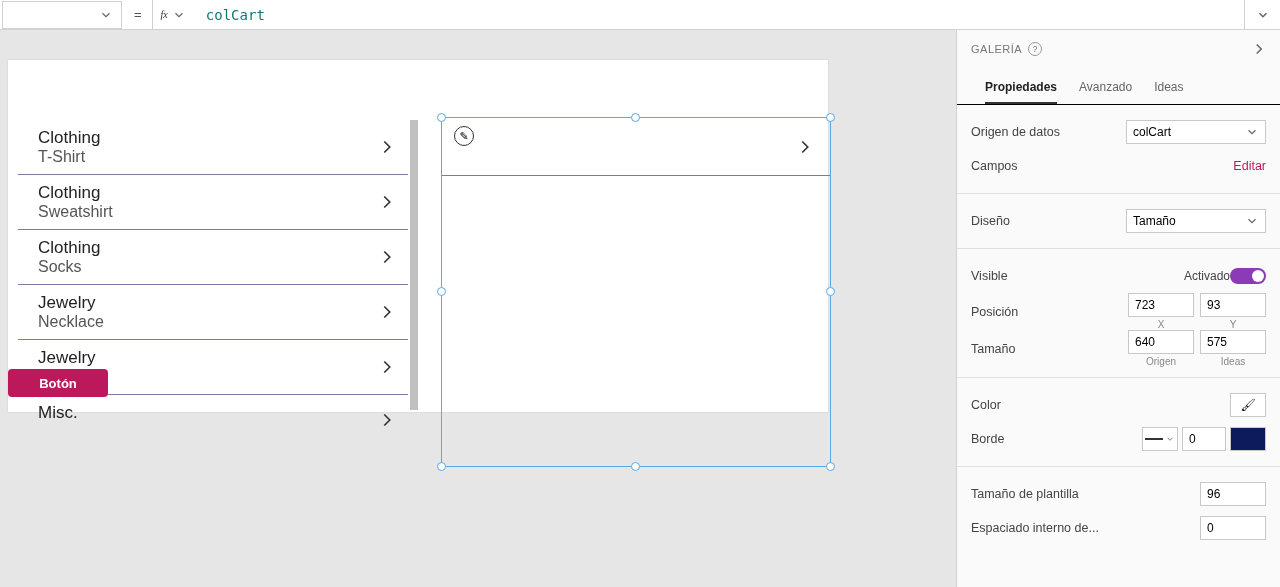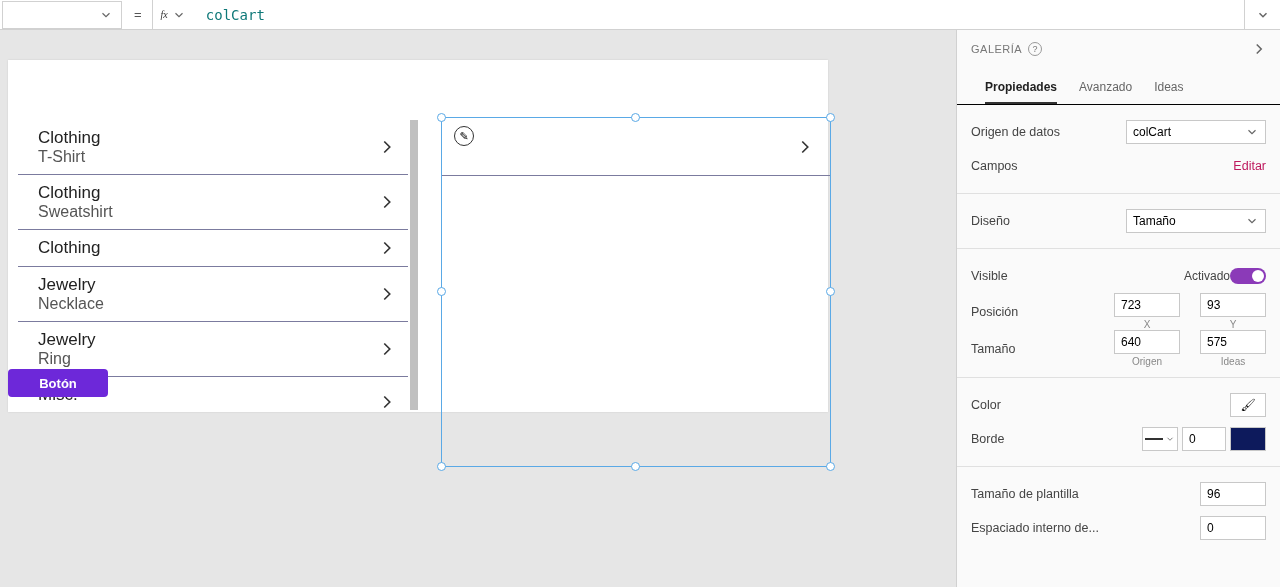--- a/index.html
+++ b/index.html
@@ -22,21 +22,21 @@
     
     
     .gallery1 { position: absolute; left: 10px; top: 60px; width: 390px; height: 350px; }
     .g1-scrollbar { position: absolute; right: -10px; top: 0; width: 8px; height: 290px; background: #c0c0c0; border-radius: 0; }
     .g1-item { border-bottom: 1px solid #7b7b9e; padding: 8px 40px 8px 20px; position: relative; }
     .g1-title { font-size: 17px; color: #222; font-weight: 400; }
     .g1-sub { font-size: 16px; color: #555; }
     .g1-chevron { position: absolute; right: 10px; top: 50%; transform: translateY(-50%); color: #333; }
     
     
-    .boton { position: absolute; left: 0; bottom: 15px; width: 100px; height: 28px; background: #6d28d9; color: #fff; border: none; border-radius: 4px; font-size: 13px; font-weight: 600; }
+    .boton { position: absolute; left: 0; bottom: 15px; width: 100px; height: 28px; background: #be185d; color: #fff; border: none; border-radius: 4px; font-size: 13px; font-weight: 600; }
     
     
     .gallery2 { position: absolute; left: 433px; top: 57px; width: 390px; height: 350px; border: 1px solid #5aa9e6; }
     .handle { position: absolute; width: 9px; height: 9px; background: #fff; border: 1px solid #5aa9e6; border-radius: 50%; }
     .h-tl { left: -5px; top: -5px; } .h-tc { left: calc(50% - 5px); top: -5px; } .h-tr { right: -5px; top: -5px; }
     .h-ml { left: -5px; top: calc(50% - 5px); } .h-mr { right: -5px; top: calc(50% - 5px); }
     .h-bl { left: -5px; bottom: -5px; } .h-bc { left: calc(50% - 5px); bottom: -5px; } .h-br { right: -5px; bottom: -5px; }
     .g2-template { height: 58px; border-bottom: 1px solid #7b7b9e; position: relative; }
     .edit-pencil { position: absolute; left: 12px; top: 8px; width: 20px; height: 20px; border: 1.5px solid #333; border-radius: 50%; display: flex; align-items: center; justify-content: center; font-size: 11px; }
     .g2-chevron { position: absolute; right: 14px; top: 50%; transform: translateY(-50%); color: #333; }
@@ -51,21 +51,21 @@
     .rp-tabs { display: flex; border-bottom: 1px solid #000000; padding: 0 28px; margin-top: 8px; }
     .rp-tab { padding: 8px 0; margin-right: 22px; font-size: 12px; color: #666; cursor: pointer; }
     .rp-tab.active { color: #222; font-weight: 600; border-bottom: 2px solid #333; }
     
     .rp-section { border-bottom: 1px solid #e0e0e0; padding: 10px 14px; }
     .rp-row { display: flex; justify-content: space-between; align-items: center; min-height: 34px; }
     .rp-label { font-size: 12.5px; color: #444; }
     .rp-link { color: #be185d; font-size: 12.5px; cursor: pointer; }
     .rp-select { width: 140px; height: 24px; border: 1px solid #c8c8c8; font-size: 12px; padding: 0 6px; display: flex; justify-content: space-between; align-items: center; background: #fff; }
     .rp-input { width: 66px; height: 24px; border: 1px solid #c8c8c8; font-size: 12px; padding: 0 6px; background: #fff; }
-    .rp-input-pair { display: flex; gap: 20px; }
+    .rp-input-pair { display: flex; gap: 6px; }
     .rp-input-col { display: flex; flex-direction: column; align-items: center; }
     .rp-input-col .sublabel { font-size: 10px; color: #888; margin-top: 2px; }
     
     .toggle { width: 36px; height: 16px; background: #8b3ab8; border-radius: 8px; position: relative; }
     .toggle-knob { width: 12px; height: 12px; background: #fff; border-radius: 50%; position: absolute; right: 2px; top: 2px; }
     .toggle-label { font-size: 12px; color: #444; }
     .toggle-wrap { display: flex; align-items: center; }
     
     .color-swatch { width: 36px; height: 24px; border: 1px solid #c8c8c8; background: #fff; display: flex; align-items: center; justify-content: center; position: relative; }
     .paint-icon { font-size: 12px; }
@@ -116,20 +116,21 @@
         </div>
         <div class="g1-item">
           <div class="g1-title">Clothing</div>
           <div class="g1-sub">Sweatshirt</div>
           <svg class="chev-lg g1-chevron" viewBox="0 0 24 24" fill="none" stroke="#333" stroke-width="1.8">
               <polyline points="9 18 15 12 9 6"></polyline>
             </svg>
         </div>
         <div class="g1-item">
           <div class="g1-title">Clothing</div>
+          <div class="g1-sub">Socks</div>
           <svg class="chev-lg g1-chevron" viewBox="0 0 24 24" fill="none" stroke="#333" stroke-width="1.8">
               <polyline points="9 18 15 12 9 6"></polyline>
             </svg>
         </div>
         <div class="g1-item">
           <div class="g1-title">Jewelry</div>
           <div class="g1-sub">Necklace</div>
           <svg class="chev-lg g1-chevron" viewBox="0 0 24 24" fill="none" stroke="#333" stroke-width="1.8">
               <polyline points="9 18 15 12 9 6"></polyline>
             </svg>

